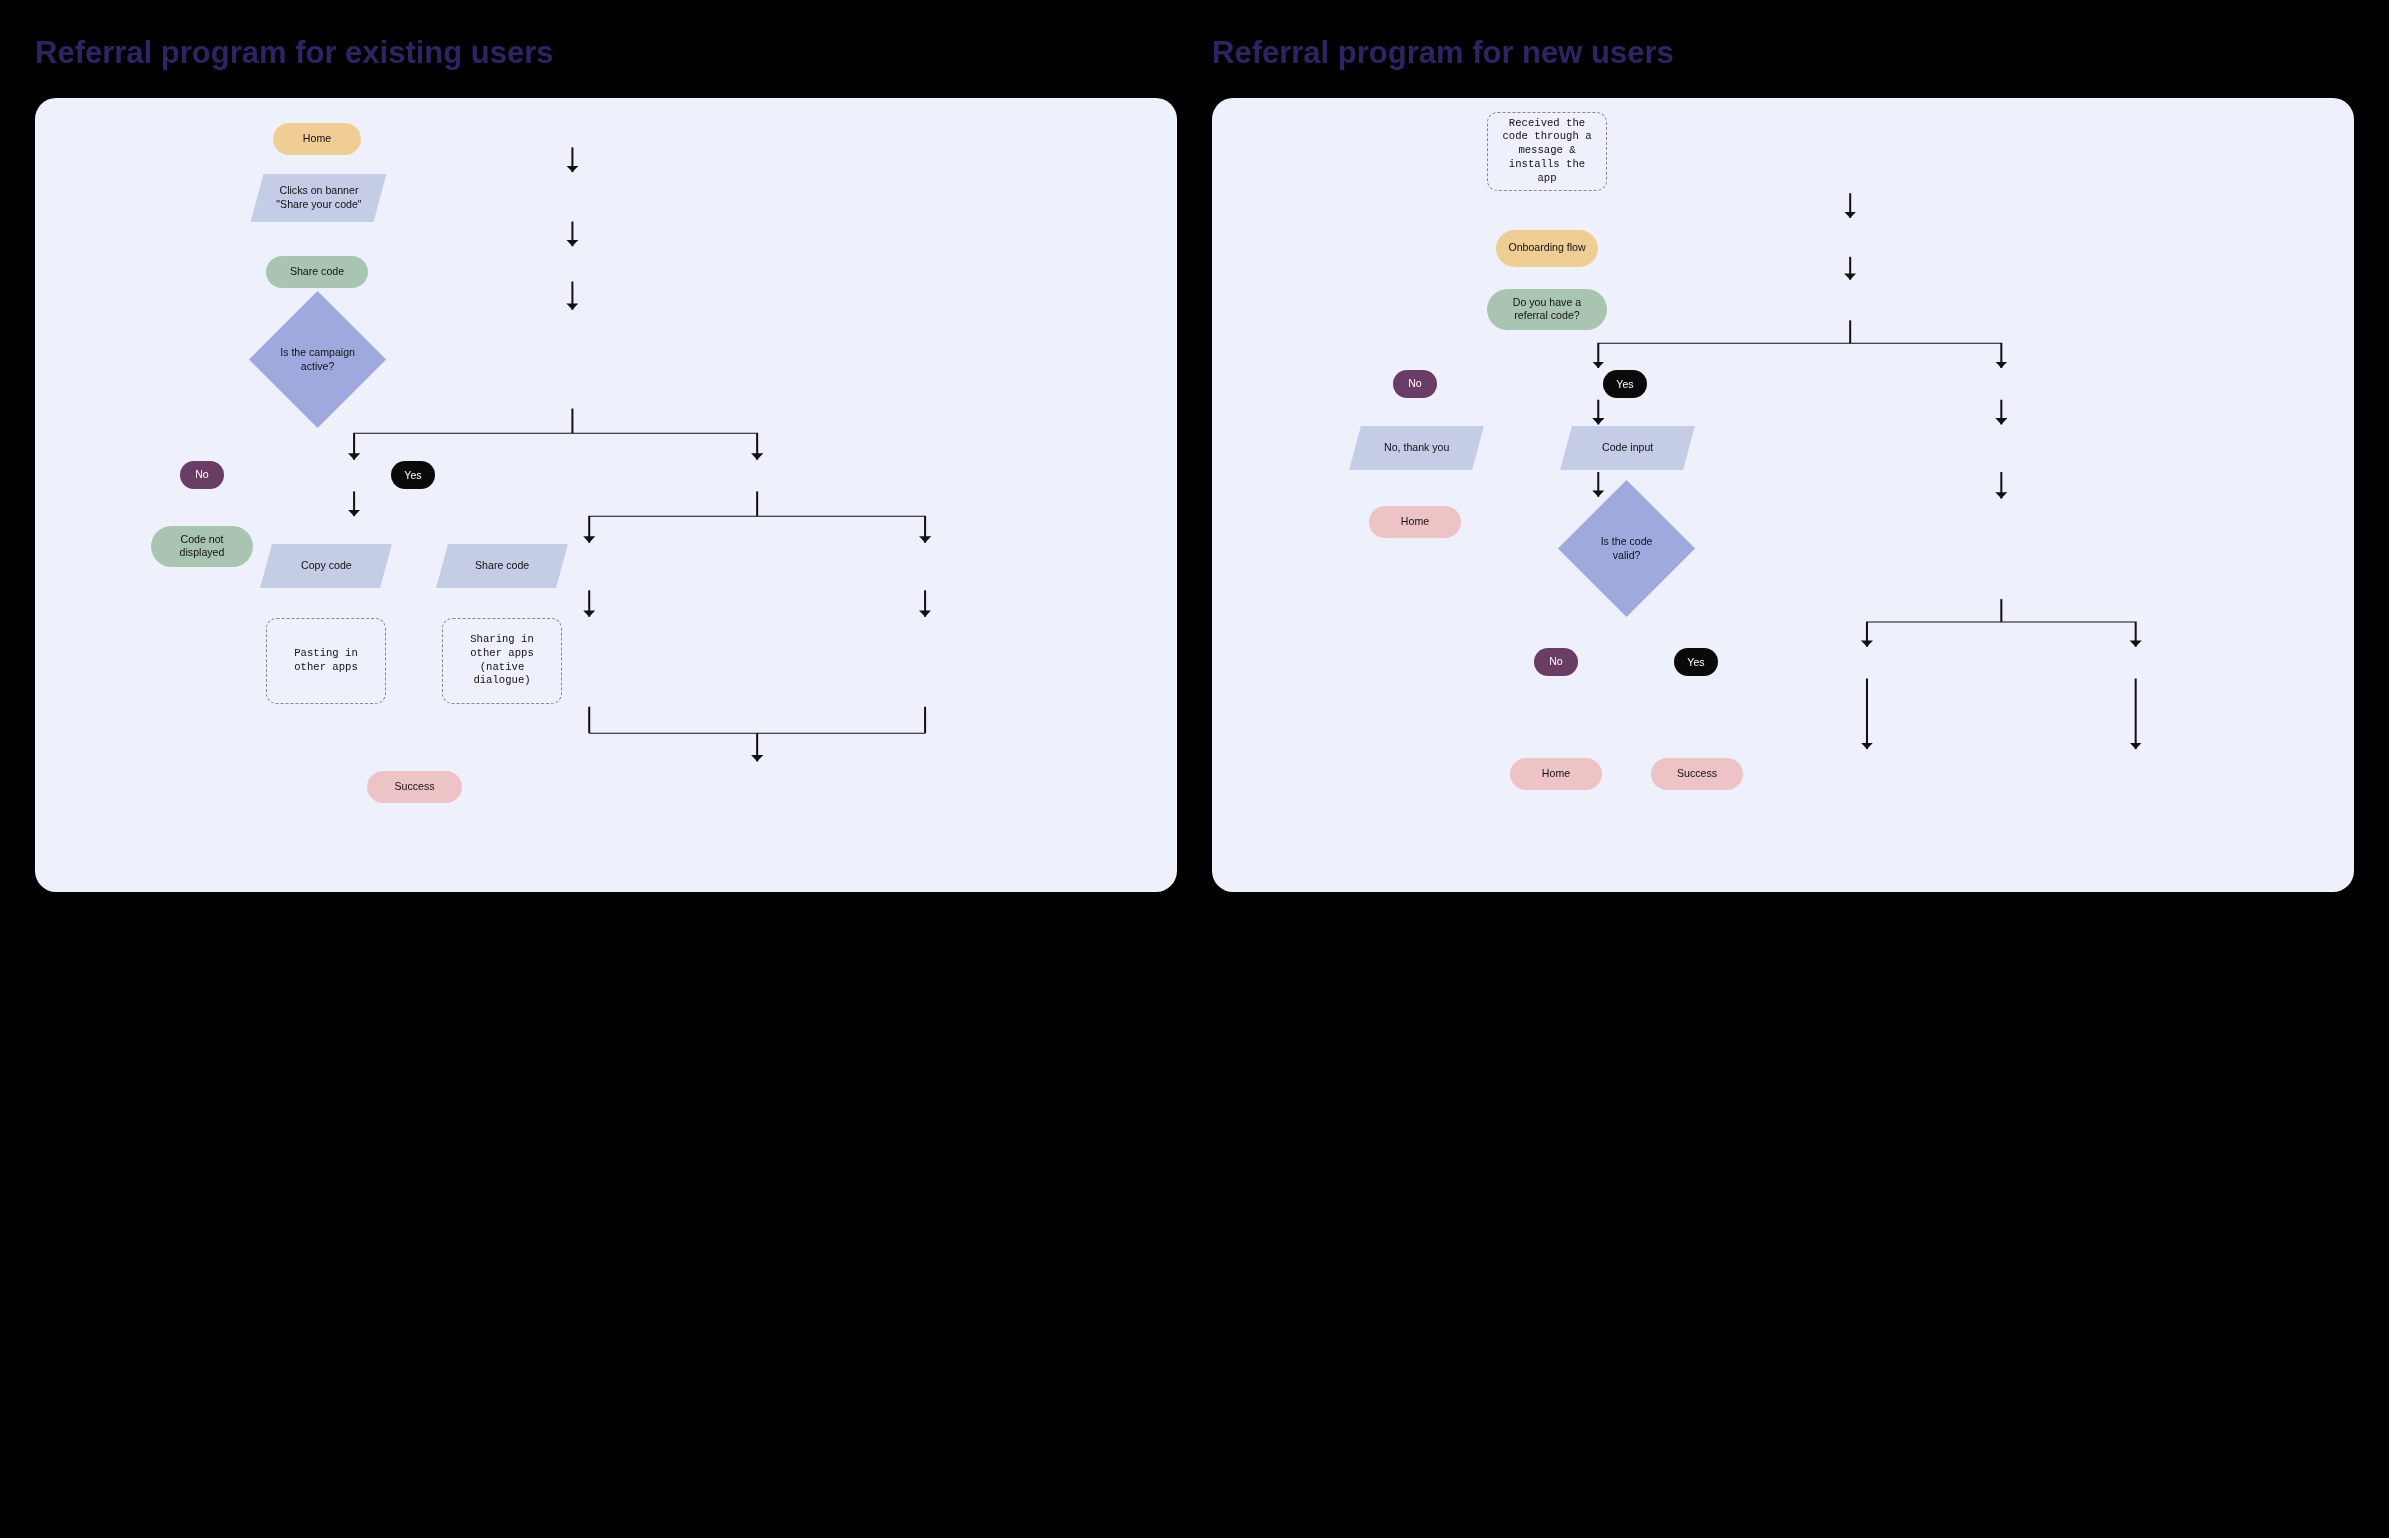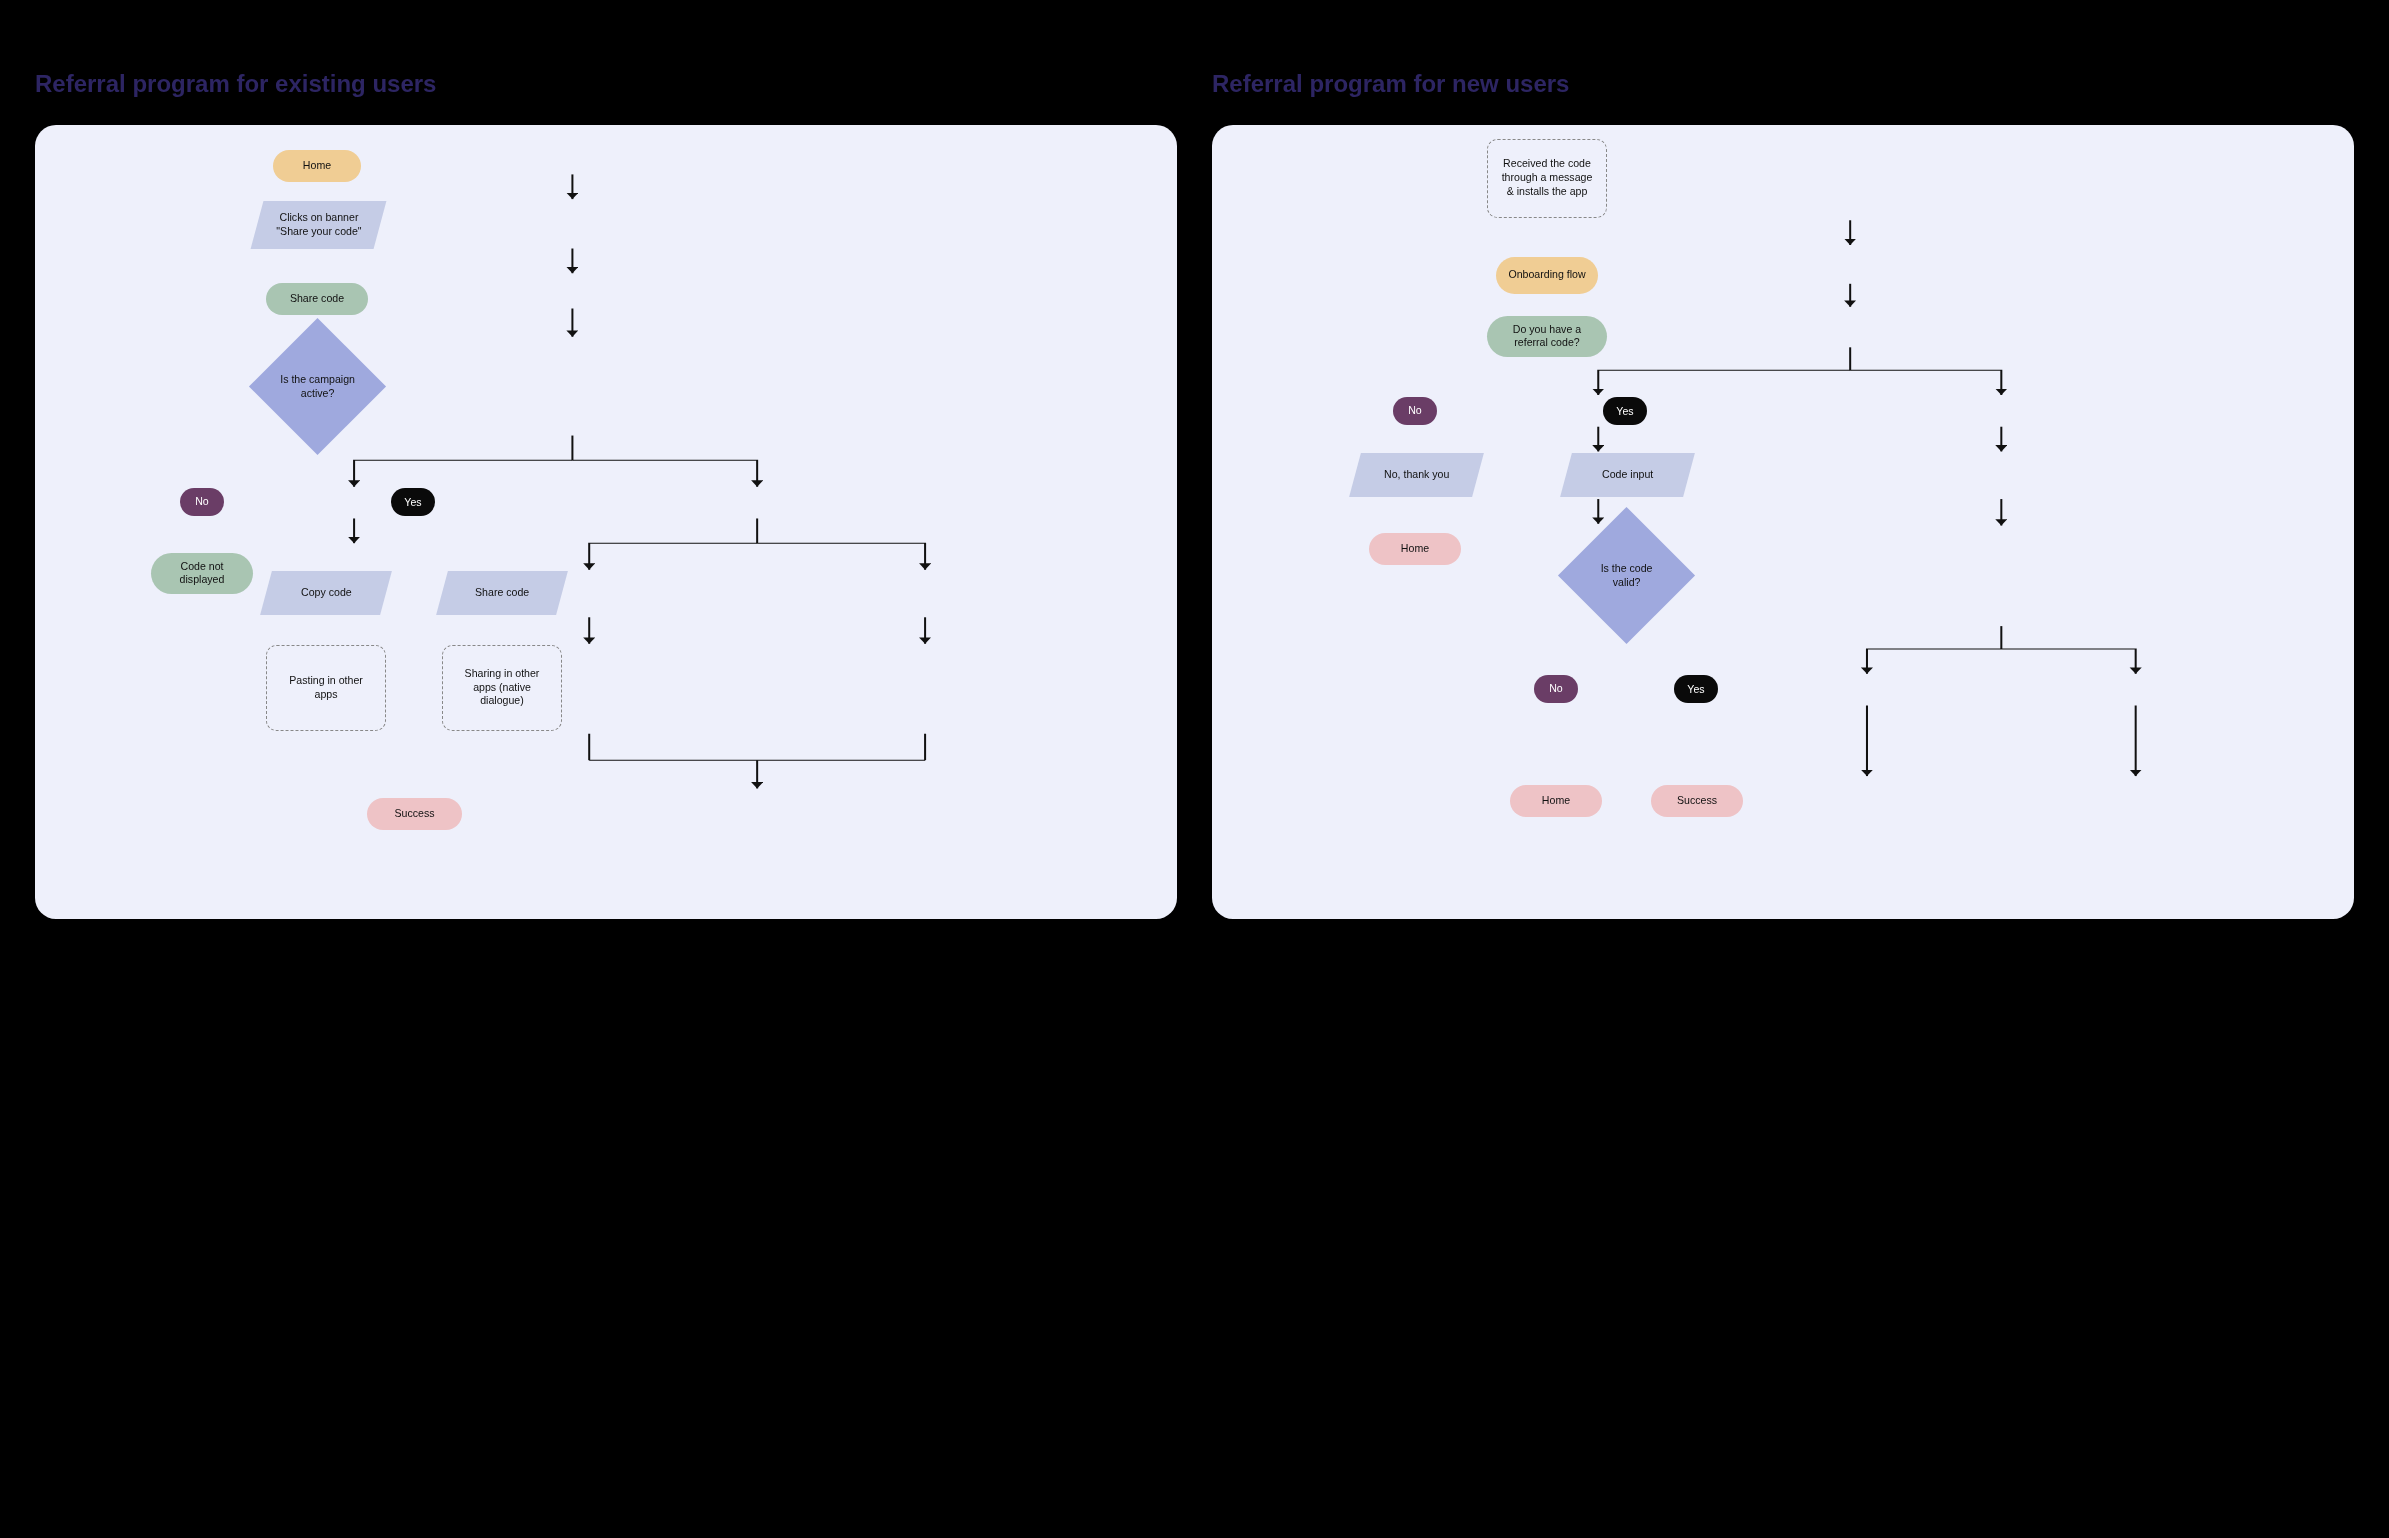--- a/index.html
+++ b/index.html
@@ -10,24 +10,23 @@
     display: flex;
     gap: 35px;
   }
   .flow-col {
     flex: 1;
     display: flex;
     flex-direction: column;
   }
   .flow-title {
     color: #2d2563;
-    font-size: 24px;
+    font-size: 31px;
     font-weight: 700;
     margin-bottom: 26.5px;
-    margin-top: 35px;
   }
   .canvas {
     background: #eef0fb;
     border-radius: 21px;
     padding: 26.5px 17.6px 35px 17.6px;
     position: relative;
     flex: 1;
     min-height: 794px;
   }
   .node {
@@ -66,20 +65,21 @@
     transform: rotate(45deg);
     display:flex; align-items:center; justify-content:center;
   }
   .diamond > span { transform: rotate(-45deg); display:block; width:79px; text-align:center; }
   .dashed-box {
     border: 1.3px dashed #888;
     border-radius: 10.6px;
     background: transparent;
     min-width: 115px;
     min-height: 71px;
+    font-family: Liberation Mono, monospace;
   }
   svg.arrows {
     position: absolute;
     top: 0; left: 0;
     width: 100%; height: 100%;
     pointer-events: none;
   }
   svg.arrows line, svg.arrows polyline { stroke: #111; stroke-width:1.2; fill:none; }
   marker path { fill:#111; }
 </style>

